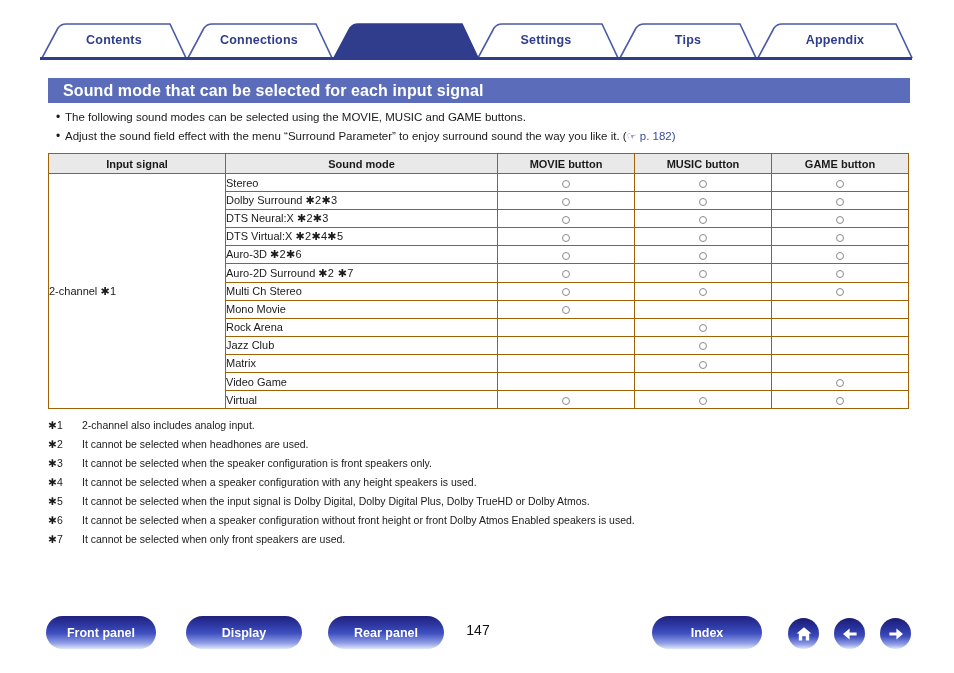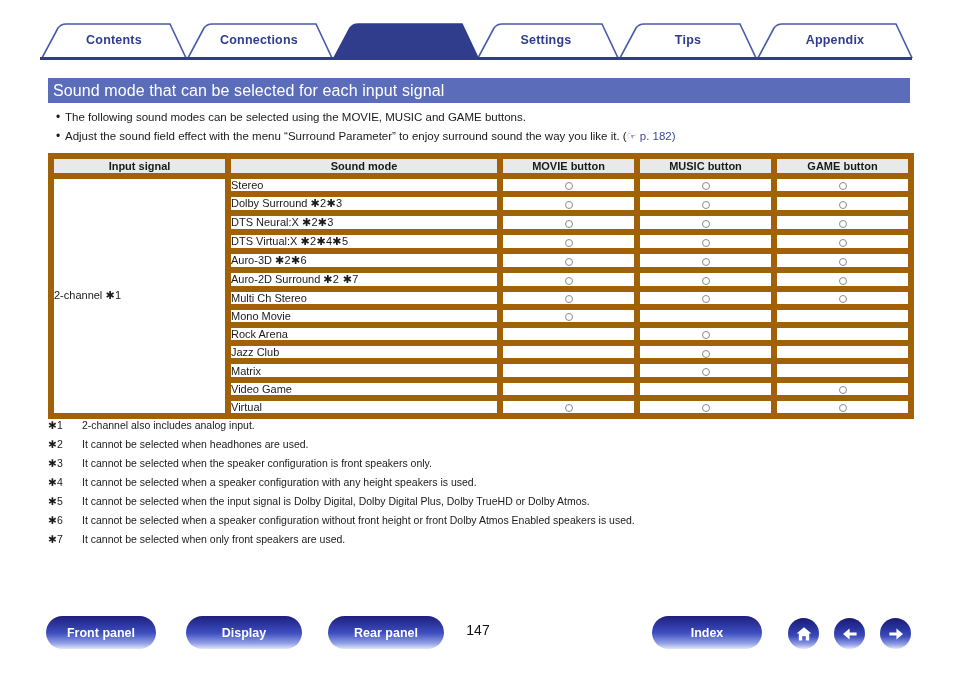--- a/index.html
+++ b/index.html
@@ -32,22 +32,22 @@
   }
 
   
   .titlebar {
     position: absolute; left: 48px; top: 78px;
     width: 862px; height: 25px;
     background: #5b6dba;
     display: flex; align-items: center;
   }
   .titlebar .t {
-    color: #ffffff; font-size: 16px; font-weight: normal;
-    padding-left: 5px; letter-spacing: 0.1px;
+    color: #ffffff; font-size: 16px; font-weight: bold;
+    padding-left: 15px; letter-spacing: 0.1px;
   }
 
   
   .intro { position: absolute; left: 56px; top: 110px; width: 880px; }
   .bullet-row {
     display: flex; align-items: baseline;
     font-size: 11.5px; color: #1a1a1a;
     line-height: 15px; margin-bottom: 3.5px;
   }
   .bullet-dot {
@@ -60,21 +60,21 @@
 
   
   table.grid {
     position: absolute; left: 48px; top: 153px;
     border-collapse: collapse;
     table-layout: fixed;
     font-size: 11px; color: #1a1a1a;
     background: #ffffff;
   }
   table.grid th, table.grid td {
-    border: 6px solid #a16207;
+    border: 1px solid #a16207;
     padding: 0;
     height: 18.1px;
   }
   table.grid th {
     background: #e9e9e9;
     font-size: 11px; font-weight: bold;
     text-align: center;
     height: 20px;
   }
   col.c-sig  { width: 177px; }

